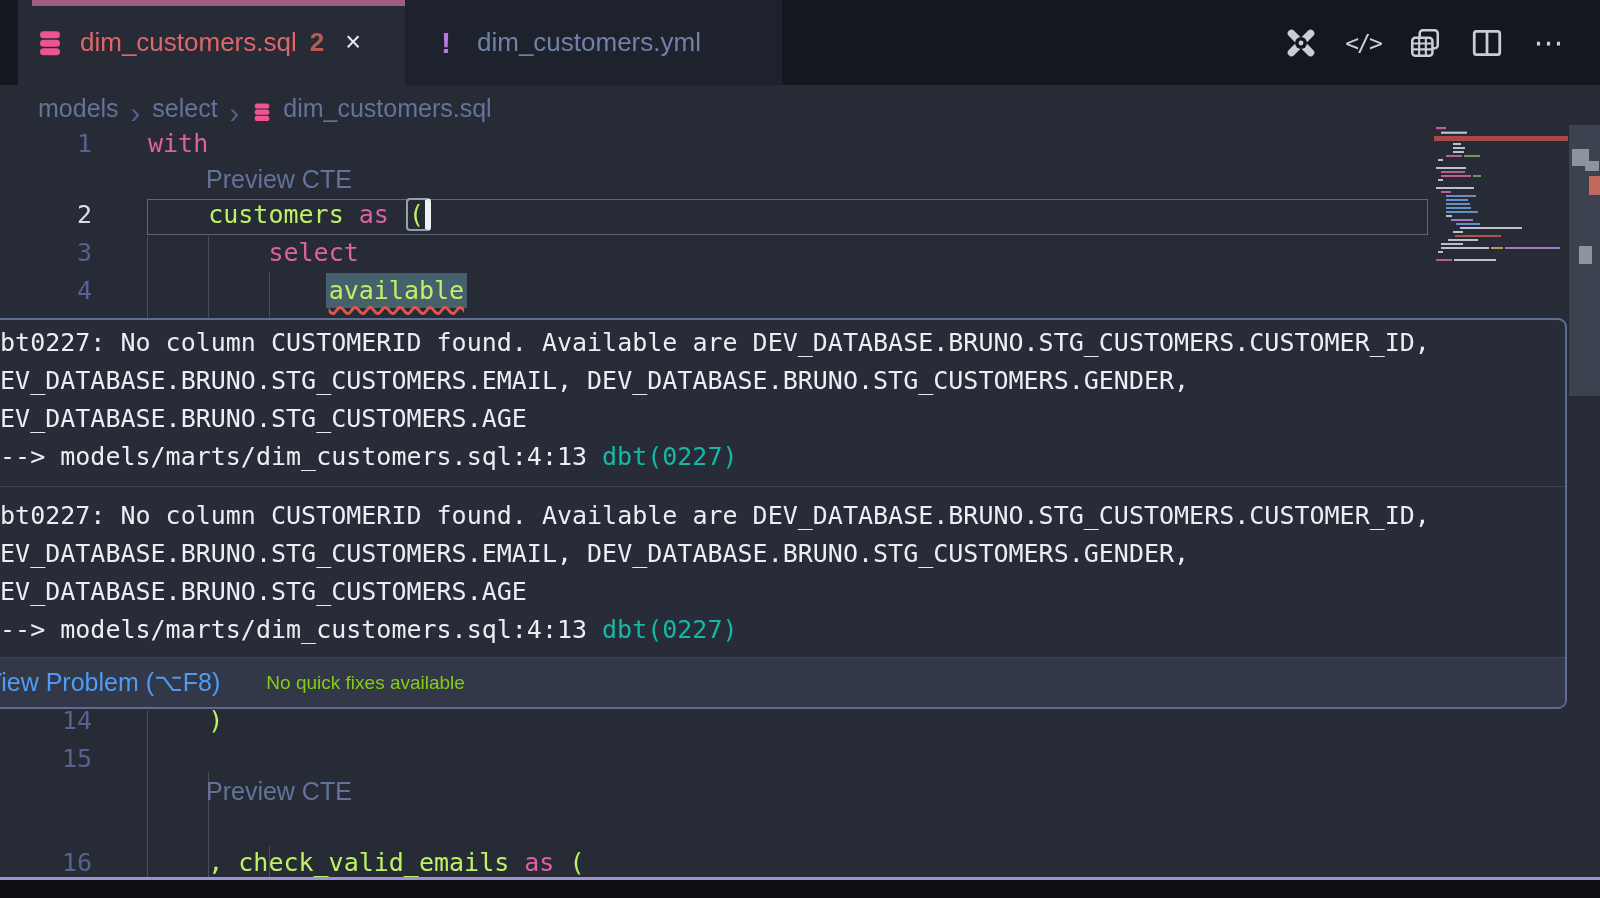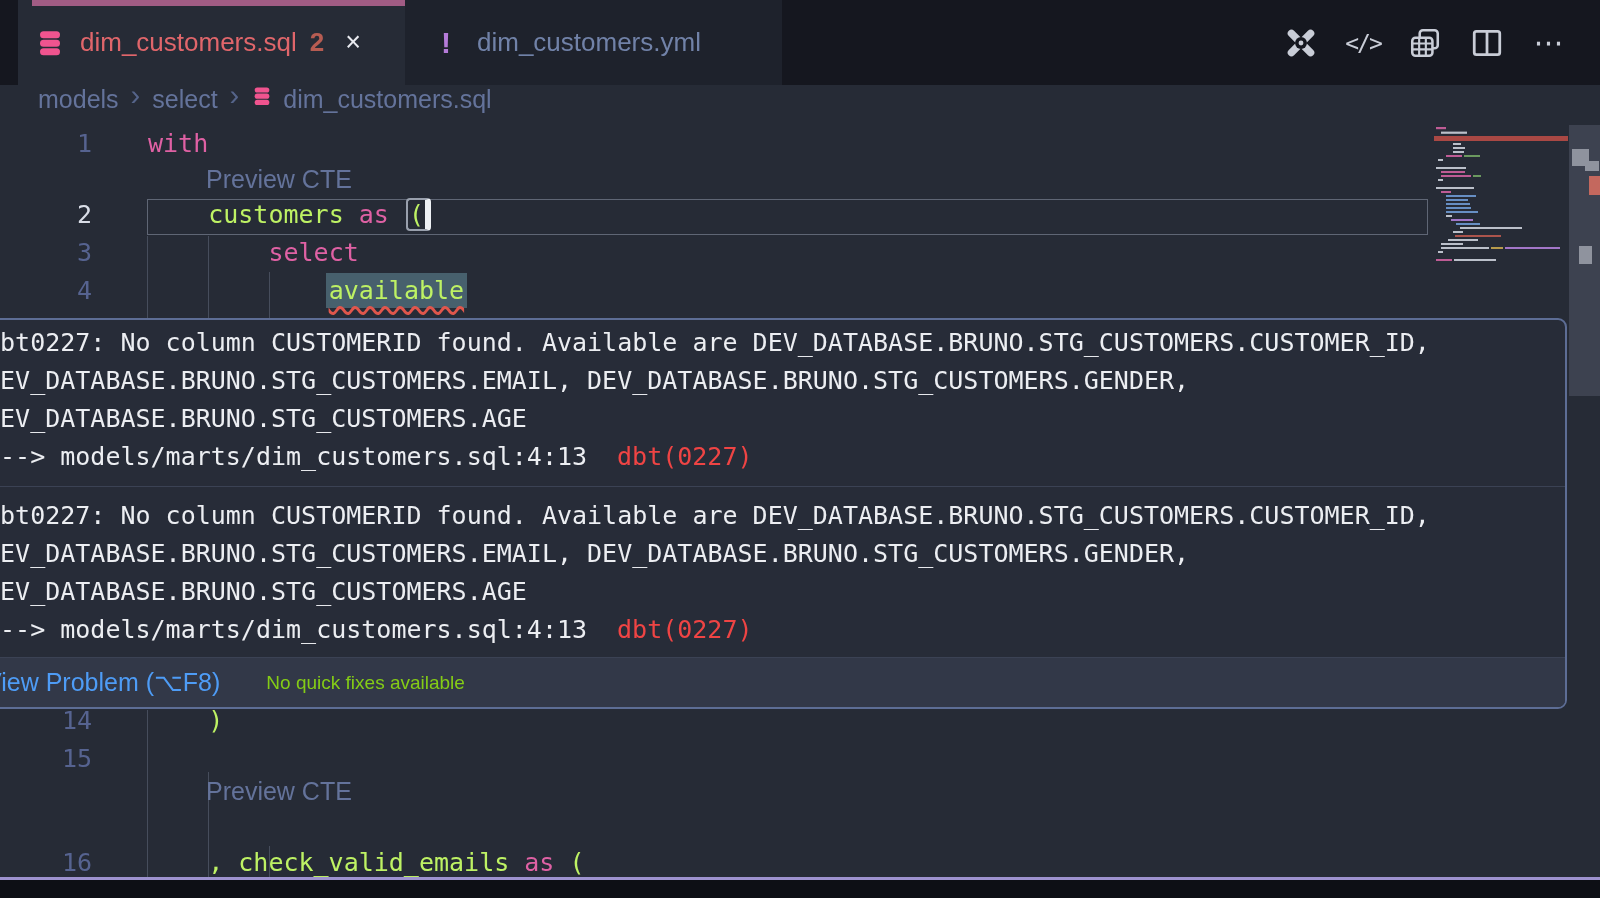--- a/index.html
+++ b/index.html
@@ -18,21 +18,21 @@
   .warn-glyph{font-size:30px;font-weight:700;color:#b57bd9;}
   .tab2 .tab-label{color:#7182a8;margin-left:26px;}
   .actions{position:absolute;right:34px;top:0;height:85px;display:flex;align-items:center;gap:28px;}
   .act{width:34px;height:34px;display:flex;align-items:center;justify-content:center;color:#c9cdd7;cursor:pointer;}
   .act svg{display:block;}
   .code-glyph{font-family:"DejaVu Sans Mono",monospace;font-size:23px;color:#c9cdd7;letter-spacing:-2px;}
   .dots-glyph{font-size:30px;color:#c9cdd7;letter-spacing:1px;line-height:10px;}
 
   
   .breadcrumbs{position:absolute;left:0;top:85px;width:1600px;height:38px;display:flex;
-               align-items:flex-start;padding-left:38px;box-sizing:border-box;background:#262b36;}
+               align-items:flex-end;padding-left:38px;box-sizing:border-box;background:#262b36;}
   .crumb{font-size:25px;color:#64739b;}
   .crumb-sep{font-size:29px;color:#55648a;margin:0 12px;line-height:20px;}
   .crumb-ico{margin-right:10px;display:flex;}
 
   
   .dbicon svg{display:block;}
 
   
   .code-row{position:absolute;left:0;width:1600px;height:38px;line-height:38px;
             font-family:"DejaVu Sans Mono",monospace;font-size:25px;}
@@ -56,21 +56,21 @@
   .ruler-thumb{position:absolute;left:1569px;top:125px;width:31px;height:271px;background:#3d4250;}
   .marker{position:absolute;}
 
   
   .hover-popup{position:absolute;left:-33px;top:318px;width:1600px;background:#272c38;
                border:2px solid #5d6d95;border-radius:9px;box-sizing:border-box;z-index:20;}
   .hover-msg{padding:4px 16px 10px 16px;}
   .hover-msg.second{padding-top:10px;padding-bottom:8px;}
   .hover-line{font-family:"DejaVu Sans Mono",monospace;font-size:25px;line-height:38px;
               color:#eceef2;white-space:pre;}
-  .hover-src{color:#ef4444;margin-left:30px;}
+  .hover-src{color:#14b8a6;margin-left:15px;}
   .hover-sep{height:1px;background:#3b4254;}
   .hover-footer{height:49px;background:#323848;border-top:1px solid #3b4254;
                 border-radius:0 0 7px 7px;display:flex;align-items:center;
                 padding-left:16px;gap:46px;}
   .hover-link{font-size:25px;color:#4e9cf6;cursor:pointer;white-space:pre;}
   .hover-hint{font-size:19px;color:#84cc16;white-space:pre;}
 
   
   .bottom-line{position:absolute;left:0;top:877px;width:1600px;height:3px;background:#9d92cf;z-index:30;}
   .bottom-dark{position:absolute;left:0;top:880px;width:1600px;height:18px;background:#0d0f15;z-index:30;}

